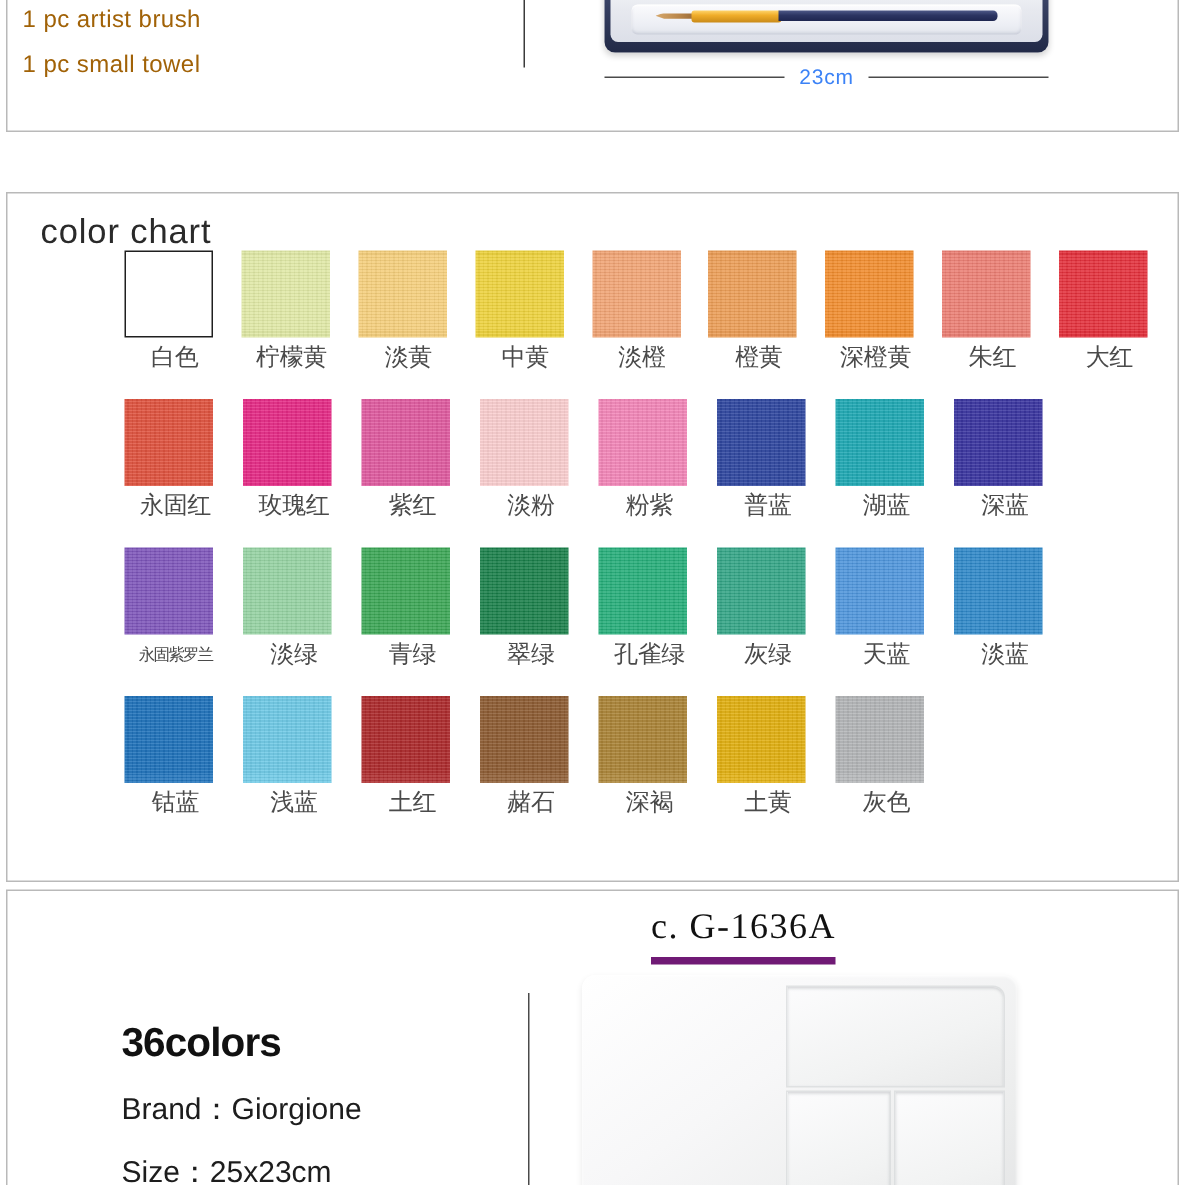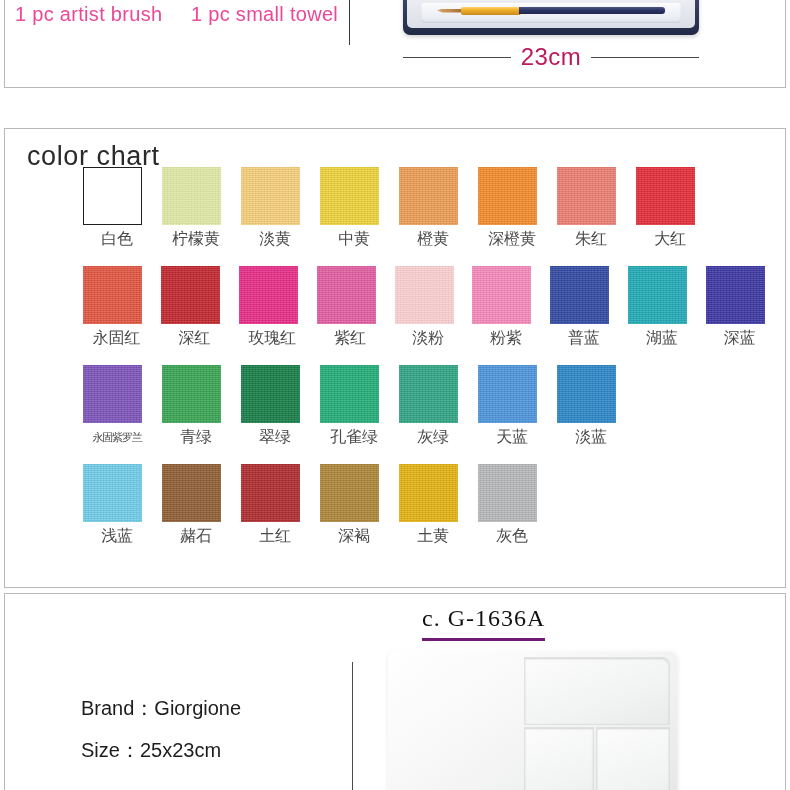--- a/index.html
+++ b/index.html
@@ -37,25 +37,26 @@
     height: 132px;
   }
   .acc-text {
     position: absolute;
     left: 10px;
     top: 42px;
     width: 340px;
   }
   .acc-line {
     display: flex;
-    font-size: 20px;
+    font-size: 16px;
     line-height: 30px;
     letter-spacing: .3px;
-    color: #ec4899;
+    color: #a16207;
     white-space: nowrap;
+    flex-direction: column;
   }
   .acc-col-a { width: 176px; }
   .acc-col-b { width: 160px; }
 
   .acc-divider {
     position: absolute;
     left: 344px;
     top: 34px;
     width: 1px;
     height: 54px;
@@ -127,36 +128,36 @@
     display: flex;
     align-items: center;
     gap: 10px;
   }
   .dim-line {
     flex: 1 1 auto;
     height: 1px;
     background: #4a4a4a;
   }
   .dim-label {
-    font-size: 24px;
-    color: #be185d;
+    font-size: 14px;
+    color: #3b82f6;
     letter-spacing: .5px;
     white-space: nowrap;
   }
 
   
   #panel-colorchart {
     top: 128px;
     height: 460px;
   }
   .chart-title {
     position: absolute;
     left: 22px;
     top: 12px;
-    font-size: 27px;
+    font-size: 23px;
     letter-spacing: .6px;
     color: #2a2a2a;
   }
   .swatch-grid {
     position: absolute;
     left: 78px;
     top: 38px;
     width: 690px;
   }
   .swatch-row {
@@ -203,28 +204,28 @@
     letter-spacing: -1.2px;
   }
 
   
   #panel-product {
     top: 593px;
     height: 230px;
   }
   .model-heading {
     position: absolute;
-    left: 417px;
+    left: 429px;
     top: 11px;
     font-family: "Liberation Serif", serif;
     font-size: 24px;
     letter-spacing: 1px;
     color: #111;
     padding-bottom: 6px;
-    border-bottom: 3px solid #701a75;
+    border-bottom: 5px solid #701a75;
   }
   .info-block {
     position: absolute;
     left: 76px;
     top: 85px;
     width: 270px;
   }
   .info-colors {
     font-size: 27px;
     font-weight: bold;
@@ -321,20 +322,24 @@
           </div>
           <div class="swatch-cell">
             <div class="swatch-box" style="background: rgb(244, 205, 121);"></div>
             <div class="swatch-label">淡黄</div>
           </div>
           <div class="swatch-cell">
             <div class="swatch-box" style="background: rgb(236, 209, 57);"></div>
             <div class="swatch-label">中黄</div>
           </div>
           <div class="swatch-cell">
+            <div class="swatch-box" style="background: rgb(240, 162, 114);"></div>
+            <div class="swatch-label">淡橙</div>
+          </div>
+          <div class="swatch-cell">
             <div class="swatch-box" style="background: rgb(234, 155, 83);"></div>
             <div class="swatch-label">橙黄</div>
           </div>
           <div class="swatch-cell">
             <div class="swatch-box" style="background: rgb(240, 138, 42);"></div>
             <div class="swatch-label">深橙黄</div>
           </div>
           <div class="swatch-cell">
             <div class="swatch-box" style="background: rgb(234, 124, 113);"></div>
             <div class="swatch-label">朱红</div>
@@ -343,24 +348,20 @@
             <div class="swatch-box" style="background: rgb(226, 44, 56);"></div>
             <div class="swatch-label">大红</div>
           </div>
         </div>
         <div class="swatch-row">
           <div class="swatch-cell">
             <div class="swatch-box" style="background: rgb(224, 83, 63);"></div>
             <div class="swatch-label">永固红</div>
           </div>
           <div class="swatch-cell">
-            <div class="swatch-box" style="background: rgb(192, 37, 44);"></div>
-            <div class="swatch-label">深红</div>
-          </div>
-          <div class="swatch-cell">
             <div class="swatch-box" style="background: rgb(230, 42, 134);"></div>
             <div class="swatch-label">玫瑰红</div>
           </div>
           <div class="swatch-cell">
             <div class="swatch-box" style="background: rgb(224, 91, 160);"></div>
             <div class="swatch-label">紫红</div>
           </div>
           <div class="swatch-cell">
             <div class="swatch-box" style="background: rgb(251, 207, 208);"></div>
             <div class="swatch-label">淡粉</div>
@@ -381,20 +382,24 @@
             <div class="swatch-box" style="background: rgb(58, 53, 160);"></div>
             <div class="swatch-label">深蓝</div>
           </div>
         </div>
         <div class="swatch-row">
           <div class="swatch-cell">
             <div class="swatch-box" style="background: rgb(123, 82, 184);"></div>
             <div class="swatch-label narrow">永固紫罗兰</div>
           </div>
           <div class="swatch-cell">
+            <div class="swatch-box" style="background: rgb(147, 209, 160);"></div>
+            <div class="swatch-label">淡绿</div>
+          </div>
+          <div class="swatch-cell">
             <div class="swatch-box" style="background: rgb(55, 163, 81);"></div>
             <div class="swatch-label">青绿</div>
           </div>
           <div class="swatch-cell">
             <div class="swatch-box" style="background: rgb(21, 124, 70);"></div>
             <div class="swatch-label">翠绿</div>
           </div>
           <div class="swatch-cell">
             <div class="swatch-box" style="background: rgb(33, 171, 118);"></div>
             <div class="swatch-label">孔雀绿</div>
@@ -407,51 +412,56 @@
             <div class="swatch-box" style="background: rgb(75, 147, 218);"></div>
             <div class="swatch-label">天蓝</div>
           </div>
           <div class="swatch-cell">
             <div class="swatch-box" style="background: rgb(42, 133, 198);"></div>
             <div class="swatch-label">淡蓝</div>
           </div>
         </div>
         <div class="swatch-row">
           <div class="swatch-cell">
+            <div class="swatch-box" style="background: rgb(31, 114, 187);"></div>
+            <div class="swatch-label">钴蓝</div>
+          </div>
+          <div class="swatch-cell">
             <div class="swatch-box" style="background: rgb(111, 202, 231);"></div>
             <div class="swatch-label">浅蓝</div>
           </div>
           <div class="swatch-cell">
+            <div class="swatch-box" style="background: rgb(173, 42, 44);"></div>
+            <div class="swatch-label">土红</div>
+          </div>
+          <div class="swatch-cell">
             <div class="swatch-box" style="background: rgb(141, 92, 51);"></div>
             <div class="swatch-label">赭石</div>
           </div>
           <div class="swatch-cell">
-            <div class="swatch-box" style="background: rgb(173, 42, 44);"></div>
-            <div class="swatch-label">土红</div>
-          </div>
-          <div class="swatch-cell">
             <div class="swatch-box" style="background: rgb(171, 132, 55);"></div>
             <div class="swatch-label">深褐</div>
           </div>
           <div class="swatch-cell">
             <div class="swatch-box" style="background: rgb(226, 176, 17);"></div>
             <div class="swatch-label">土黄</div>
           </div>
           <div class="swatch-cell">
             <div class="swatch-box" style="background: rgb(180, 182, 184);"></div>
             <div class="swatch-label">灰色</div>
           </div>
         </div>
       </div>
   </section>
 
   <section class="panel" id="panel-product">
     <div class="model-heading">c.  G-1636A</div>
 
     <div class="info-block">
+      <div class="info-colors">36colors</div>
       <div class="info-line">Brand：Giorgione</div>
       <div class="info-line">Size：25x23cm</div>
     </div>
 
     <div class="info-divider"></div>
 
     <div class="palette-wrap">
       <div class="palette-body">
         <div class="pal-well pal-w1"></div>
         <div class="pal-well pal-w2"></div>

